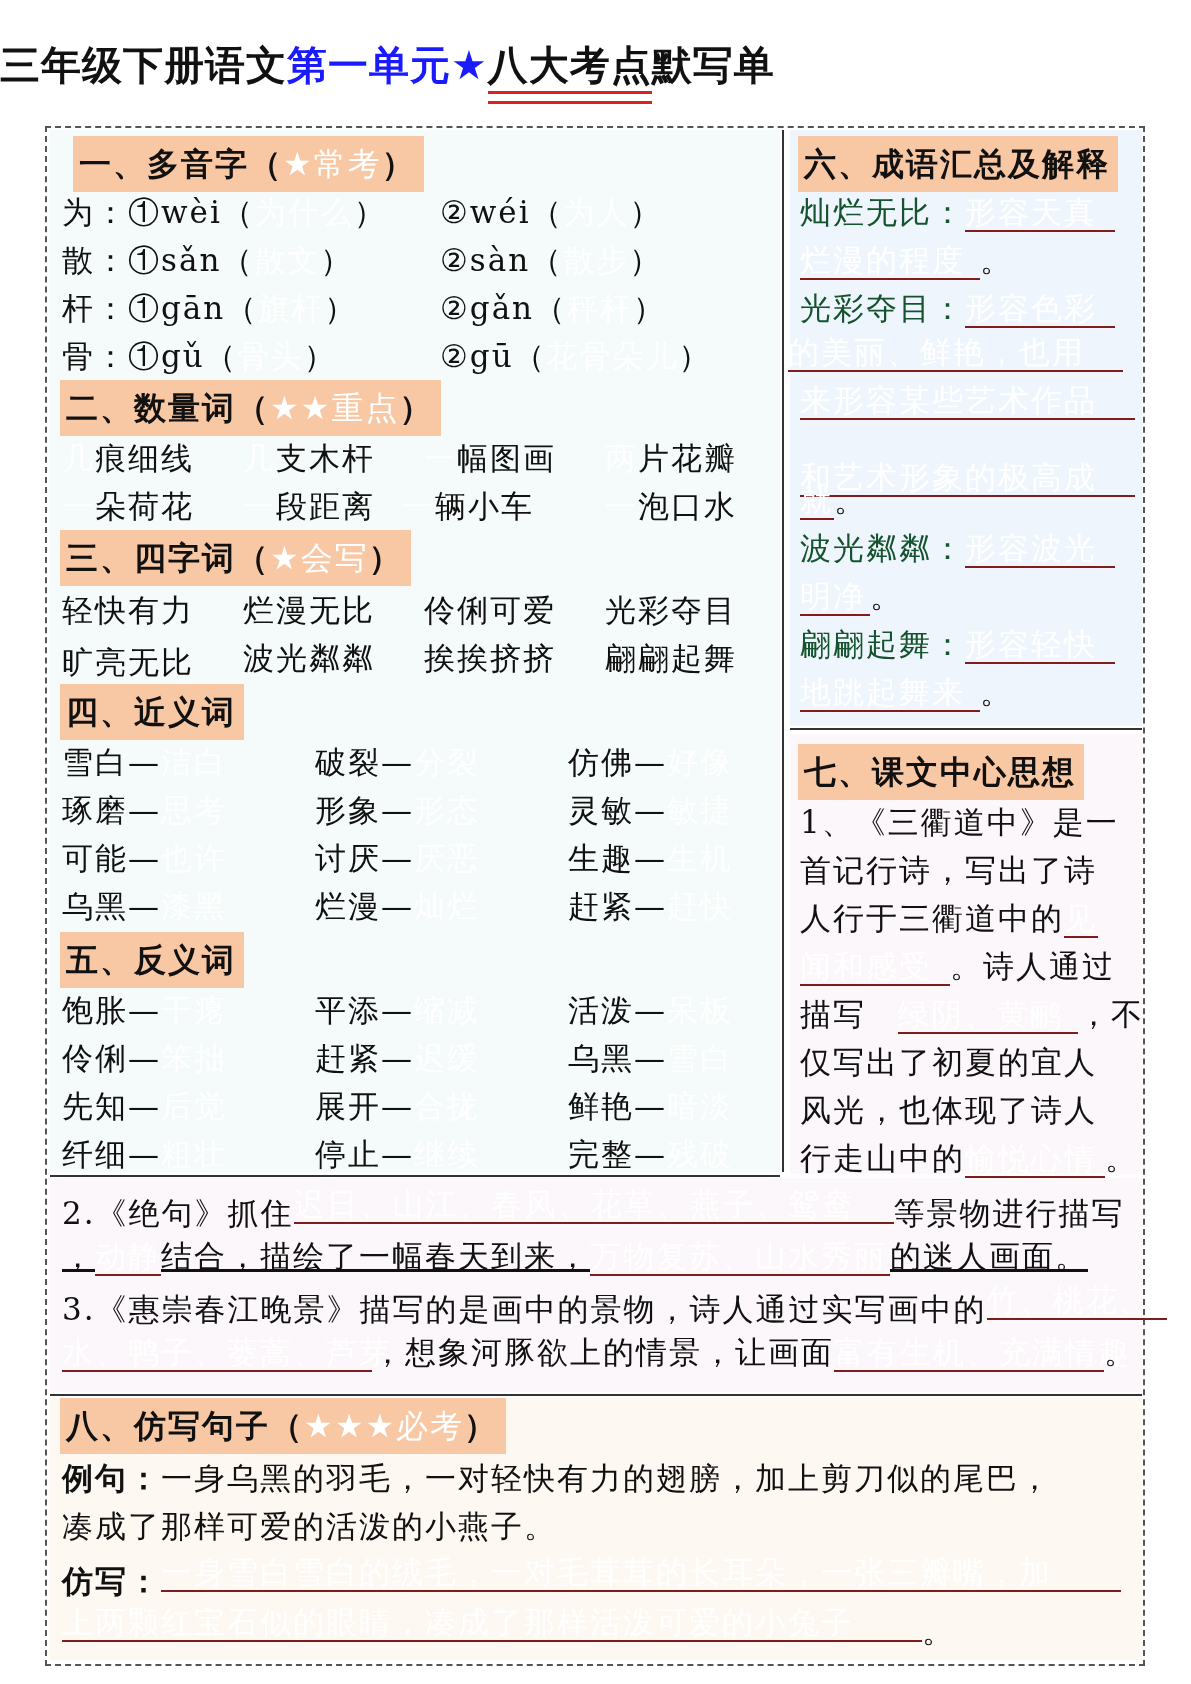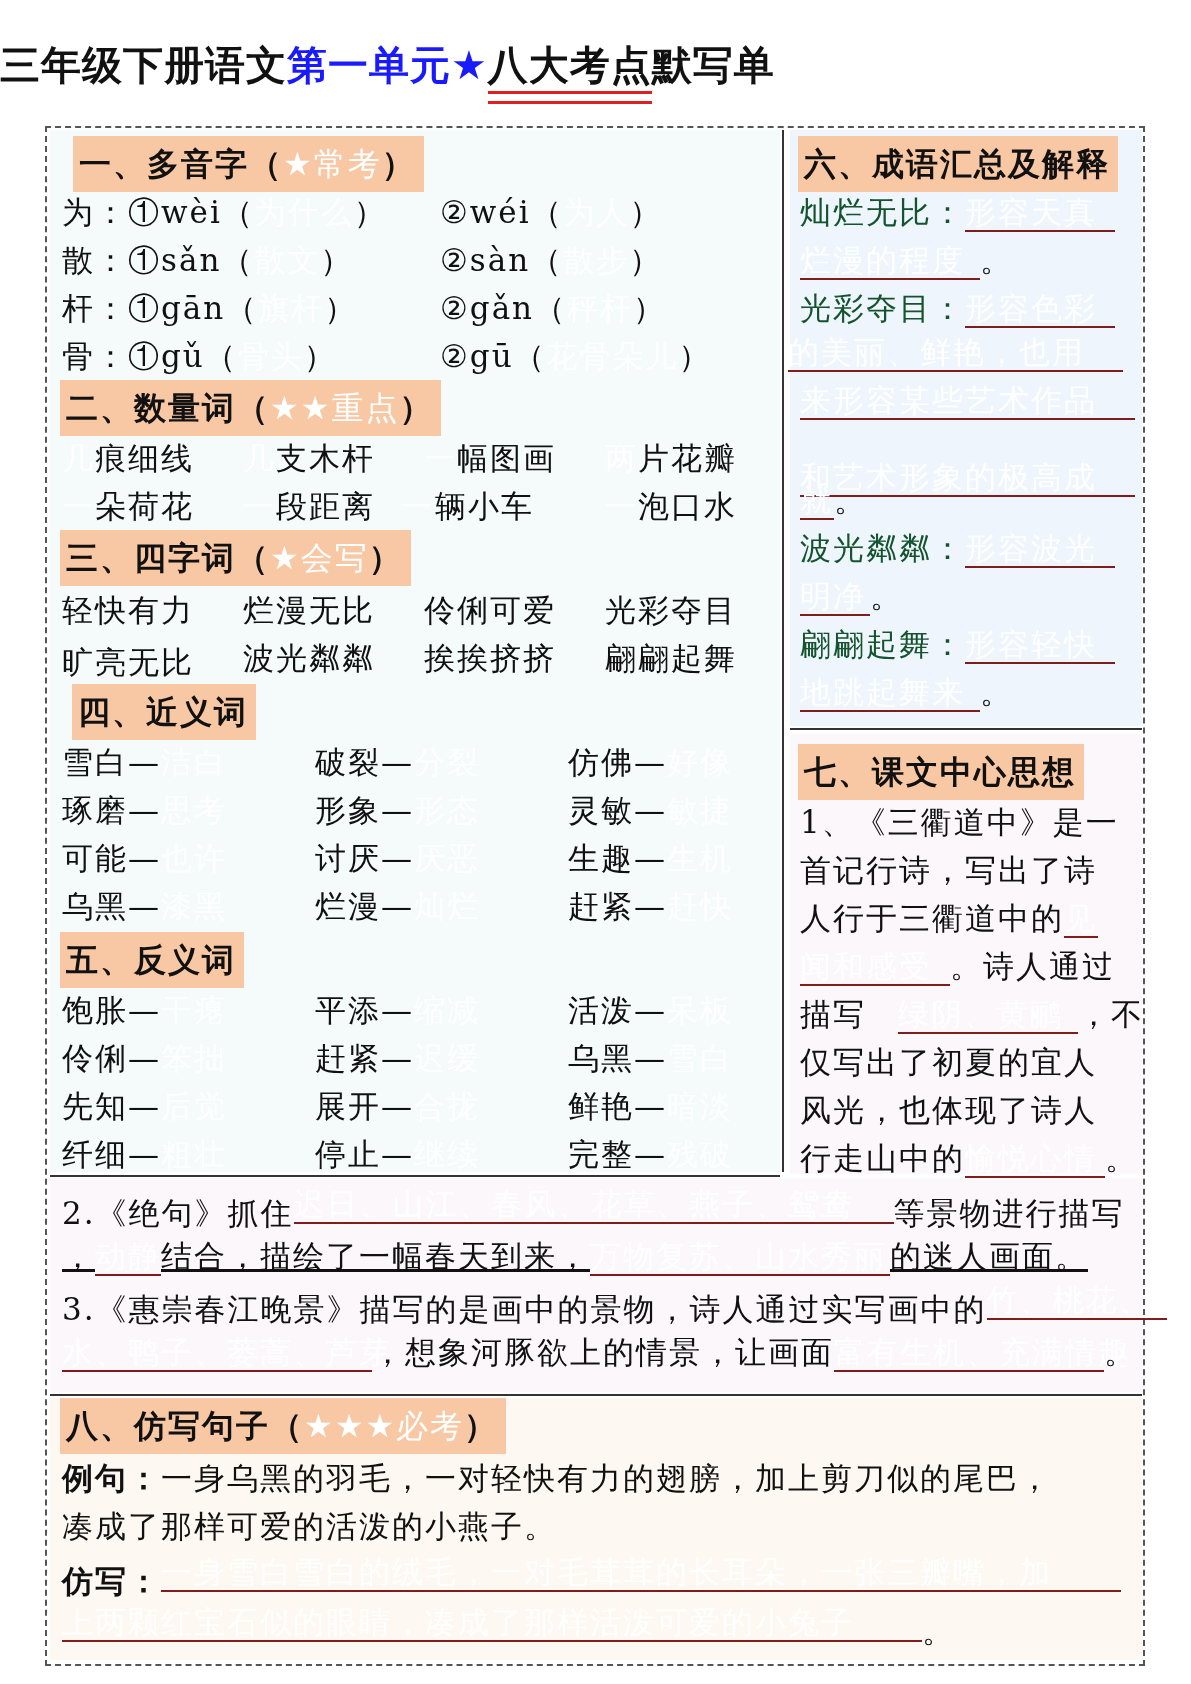--- a/index.html
+++ b/index.html
@@ -89,21 +89,21 @@
 </div>
 <div class="line" style="left:62px;top:588px;">轻快有力</div>
 <div class="line" style="left:243px;top:588px;">烂漫无比</div>
 <div class="line" style="left:424px;top:588px;">伶俐可爱</div>
 <div class="line" style="left:605px;top:588px;">光彩夺目</div>
 <div class="line" style="left:62px;top:612px;margin-top:28px;">旷亮无比</div>
 <div class="line" style="left:243px;top:636px;">波光粼粼</div>
 <div class="line" style="left:424px;top:636px;">挨挨挤挤</div>
 <div class="line" style="left:605px;top:636px;">翩翩起舞</div>
 
-<div class="hdr" style="left:72px;top:684px;">
+<div class="hdr" style="left:60px;top:684px;">
   <span>四、近义词</span>
 </div>
 <div class="line" style="left:62px;top:740px;"><span>雪白—</span><span class="ans">洁白</span></div>
 <div class="line" style="left:315px;top:740px;"><span>破裂—</span><span class="ans">分裂</span></div>
 <div class="line" style="left:568px;top:740px;"><span>仿佛—</span><span class="ans">好像</span></div>
 <div class="line" style="left:62px;top:788px;"><span>琢磨—</span><span class="ans">思考</span></div>
 <div class="line" style="left:315px;top:788px;"><span>形象—</span><span class="ans">形态</span></div>
 <div class="line" style="left:568px;top:788px;"><span>灵敏—</span><span class="ans">敏捷</span></div>
 <div class="line" style="left:62px;top:836px;"><span>可能—</span><span class="ans">也许</span></div>
 <div class="line" style="left:315px;top:836px;"><span>讨厌—</span><span class="ans">厌恶</span></div>

